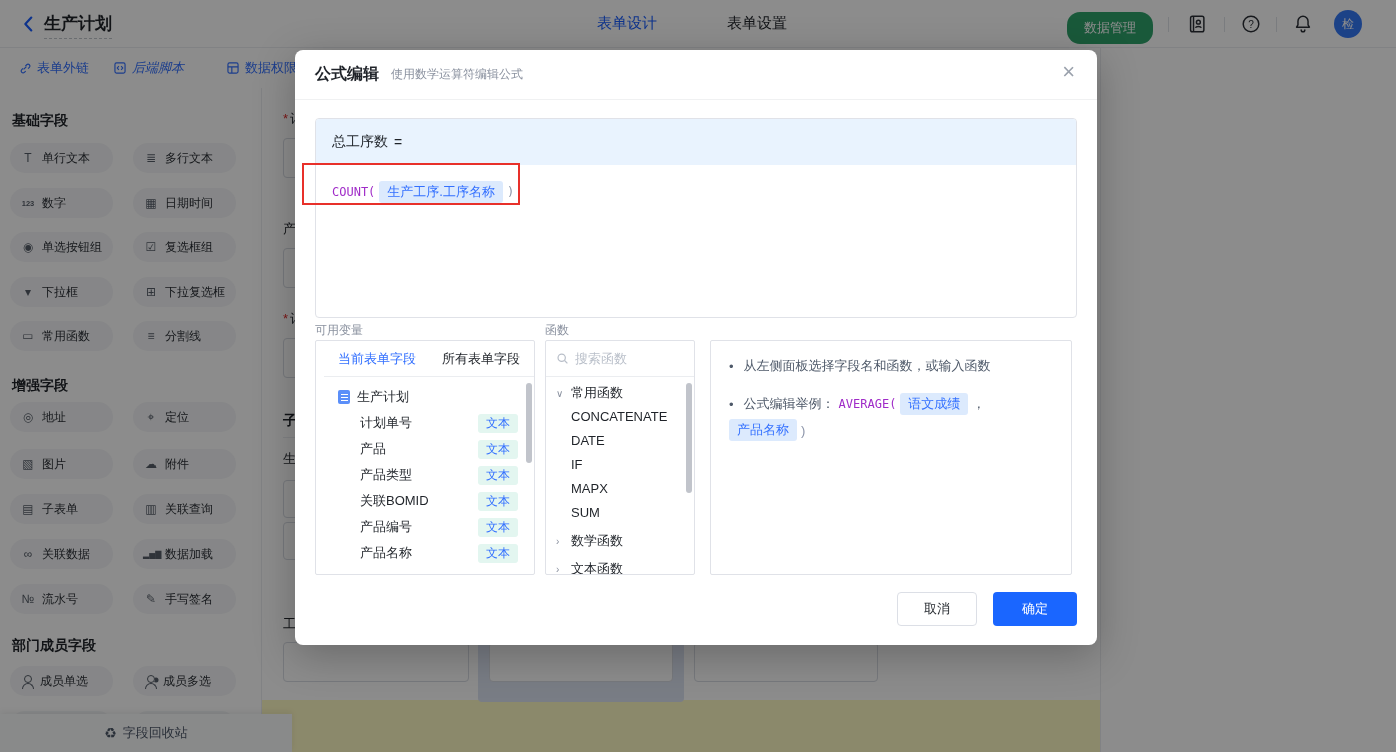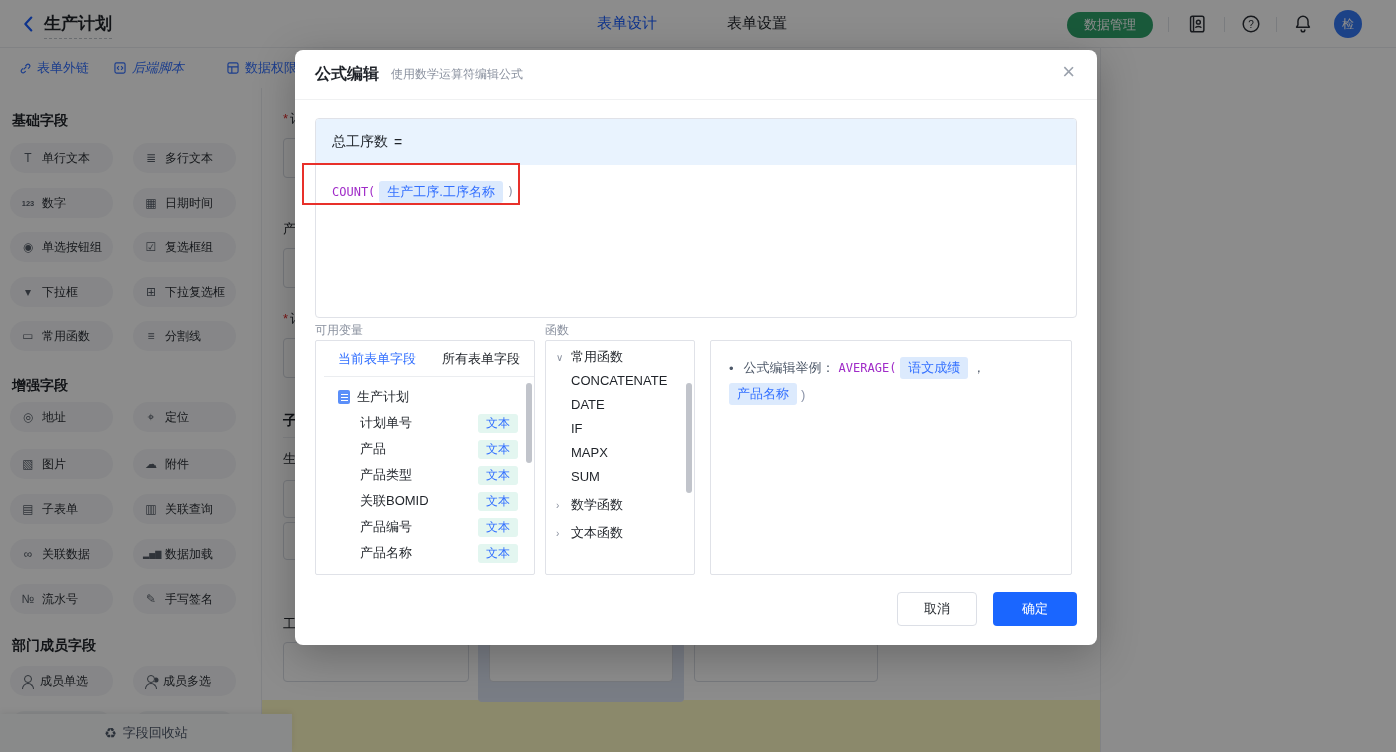--- a/index.html
+++ b/index.html
@@ -6,21 +6,21 @@
   html,body { width:1396px; height:752px; }
   body { font-family:"Liberation Sans","DejaVu Sans",sans-serif; color:#1f2329; }
   #app { position:relative; width:1396px; height:752px; background:#fef9c3; overflow:hidden; }
   .abs { position:absolute; }
 
   
   .topbar { left:0; top:0; width:1396px; height:48px; background:#fff; border-bottom:1px solid #ebedf0; z-index:2; }
   .app-title { left:44px; top:12px; font-size:17px; font-weight:700; padding-bottom:3px; border-bottom:1px dashed #c1c6cd; }
   .top-tab { font-size:15px; cursor:pointer; }
   .top-tab.active { color:#1a5eff; }
-  .green-btn { left:1067px; top:12px; width:86px; height:26px; background:#2ea26b; color:#fff; font-size:13px; border-radius:13px; display:flex; align-items:center; justify-content:center; }
+  .green-btn { left:1067px; top:12px; width:86px; height:32px; background:#2ea26b; color:#fff; font-size:13px; border-radius:13px; display:flex; align-items:center; justify-content:center; }
   .vsep { width:1px; height:15px; background:#dfe2e8; top:17px; }
   .avatar { left:1334px; top:10px; width:28px; height:28px; border-radius:50%; background:#3478f6; color:#fff; font-size:12px; display:flex; align-items:center; justify-content:center; }
 
   
   .toolbar { left:0; top:48px; width:1100px; height:40px; background:#fff; z-index:1; }
   .tb-item { display:flex; align-items:center; gap:5px; color:#3370ff; font-size:13px; position:absolute; top:11px; cursor:pointer; }
 
   
   .sidebar { left:0; top:88px; width:262px; height:664px; background:#fff; border-right:1px solid #ebedf0; z-index:1; }
   .sec-title { left:12px; font-size:14px; font-weight:700; position:absolute; }
@@ -423,20 +423,27 @@
           <span class="badge">文本</span>
         </div>
       <div class="v-row">
           <span>产品名称</span>
           <span class="badge">文本</span>
         </div>
       <div class="v-scroll"></div>
     </div>
 
     <div class="fn-box">
+      <div class="fn-search">
+        <svg width="13" height="13" viewBox="0 0 16 16" fill="none" stroke="#b9bfc9" stroke-width="1.5">
+            <circle cx="7" cy="7" r="4.5"></circle>
+            <path d="M10.5 10.5 14 14"></path>
+          </svg>
+        <input type="text" placeholder="搜索函数" style="">
+      </div>
       <div class="fn-group">
         <span class="ch">∨</span>
         <span>常用函数</span>
       </div>
       <div class="fn-item">CONCATENATE</div>
       <div class="fn-item">DATE</div>
       <div class="fn-item">IF</div>
       <div class="fn-item">MAPX</div>
       <div class="fn-item">SUM</div>
       <div class="fn-group">
@@ -445,20 +452,23 @@
       </div>
       <div class="fn-group">
         <span class="ch">›</span>
         <span>文本函数</span>
       </div>
       <div class="fn-scroll"></div>
     </div>
 
     <div class="tip-box">
       <div class="tip-line">
+        <span>从左侧面板选择字段名和函数，或输入函数</span>
+      </div>
+      <div class="tip-line">
         <span>公式编辑举例：</span>
         <span class="tok-func" style="font-family:'DejaVu Sans Mono',monospace;font-size:12px;">AVERAGE(</span>
         <span class="chip">语文成绩</span>
         <span>，</span>
         <span class="chip">产品名称</span>
         <span class="tok-close">)</span>
       </div>
     </div>
 
     <div class="m-cancel">取消</div>

